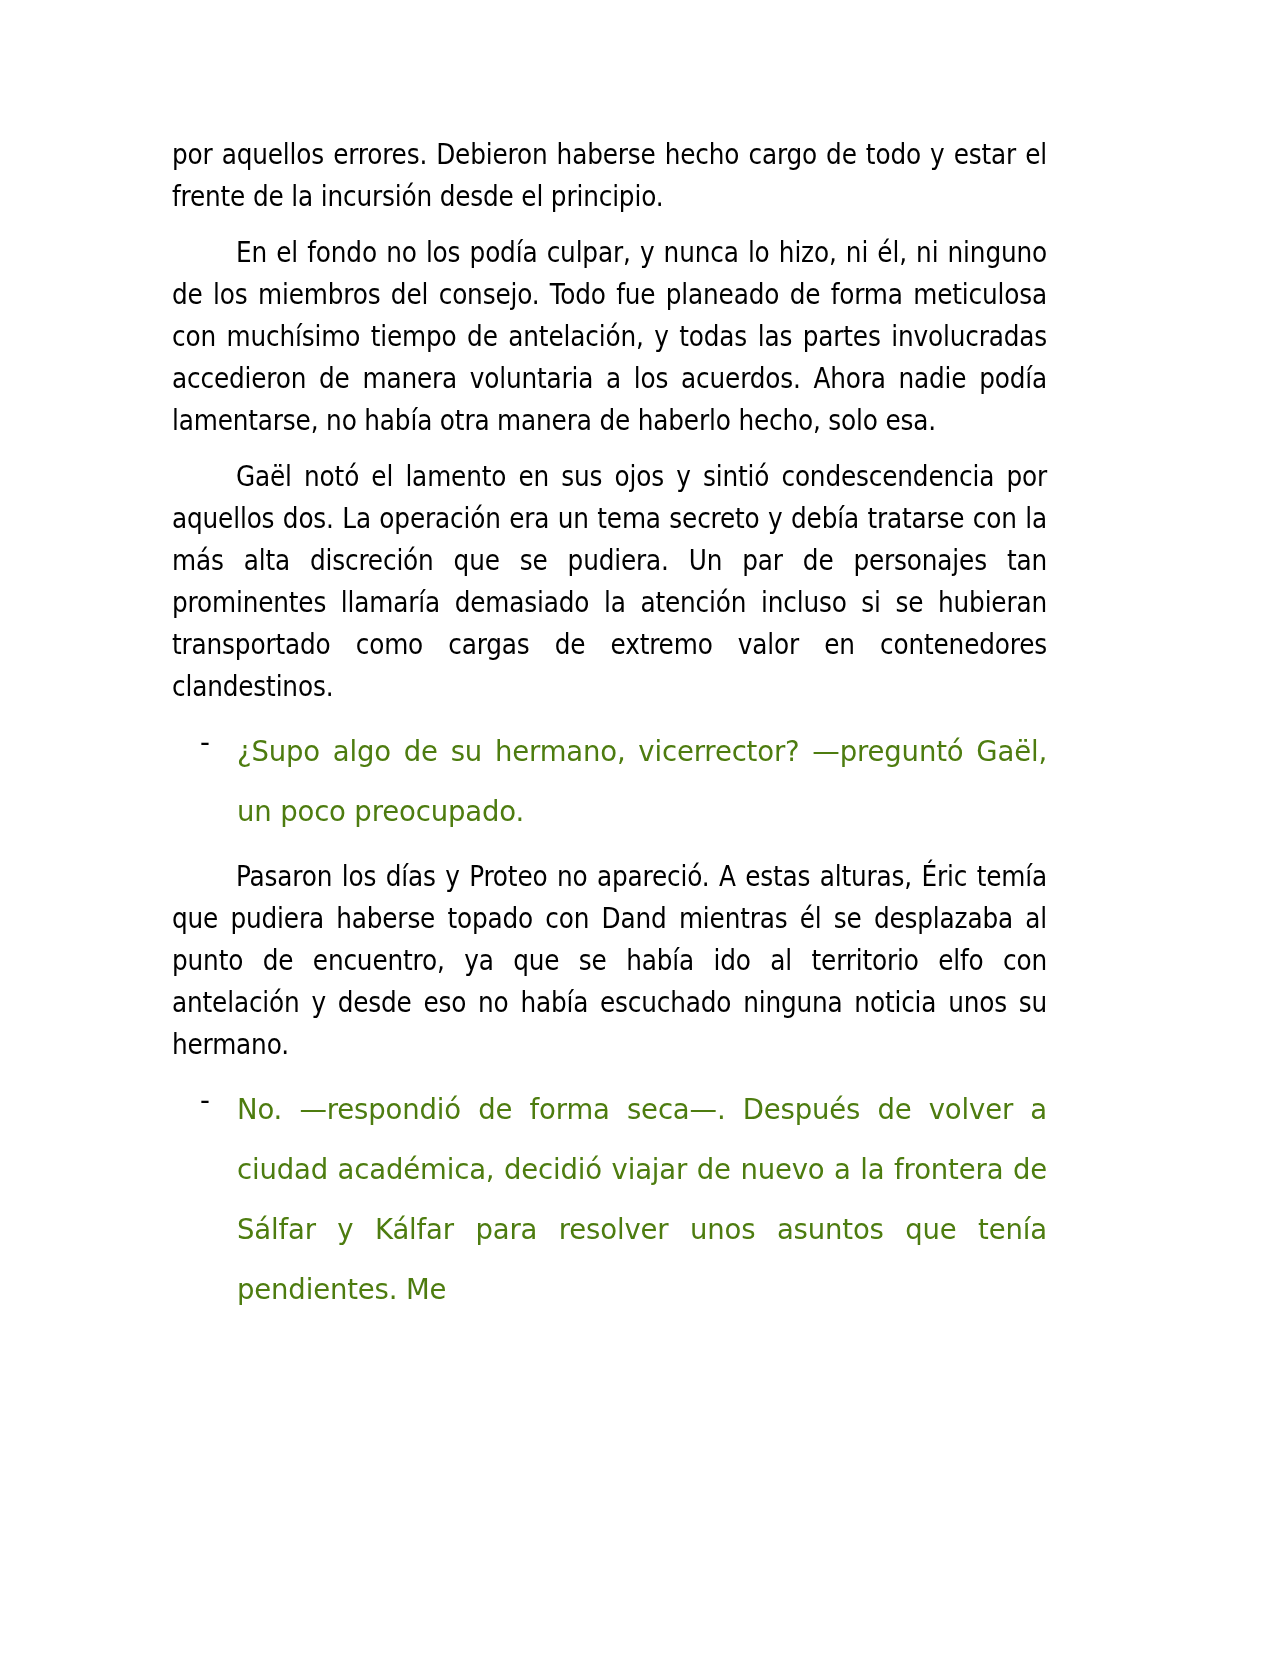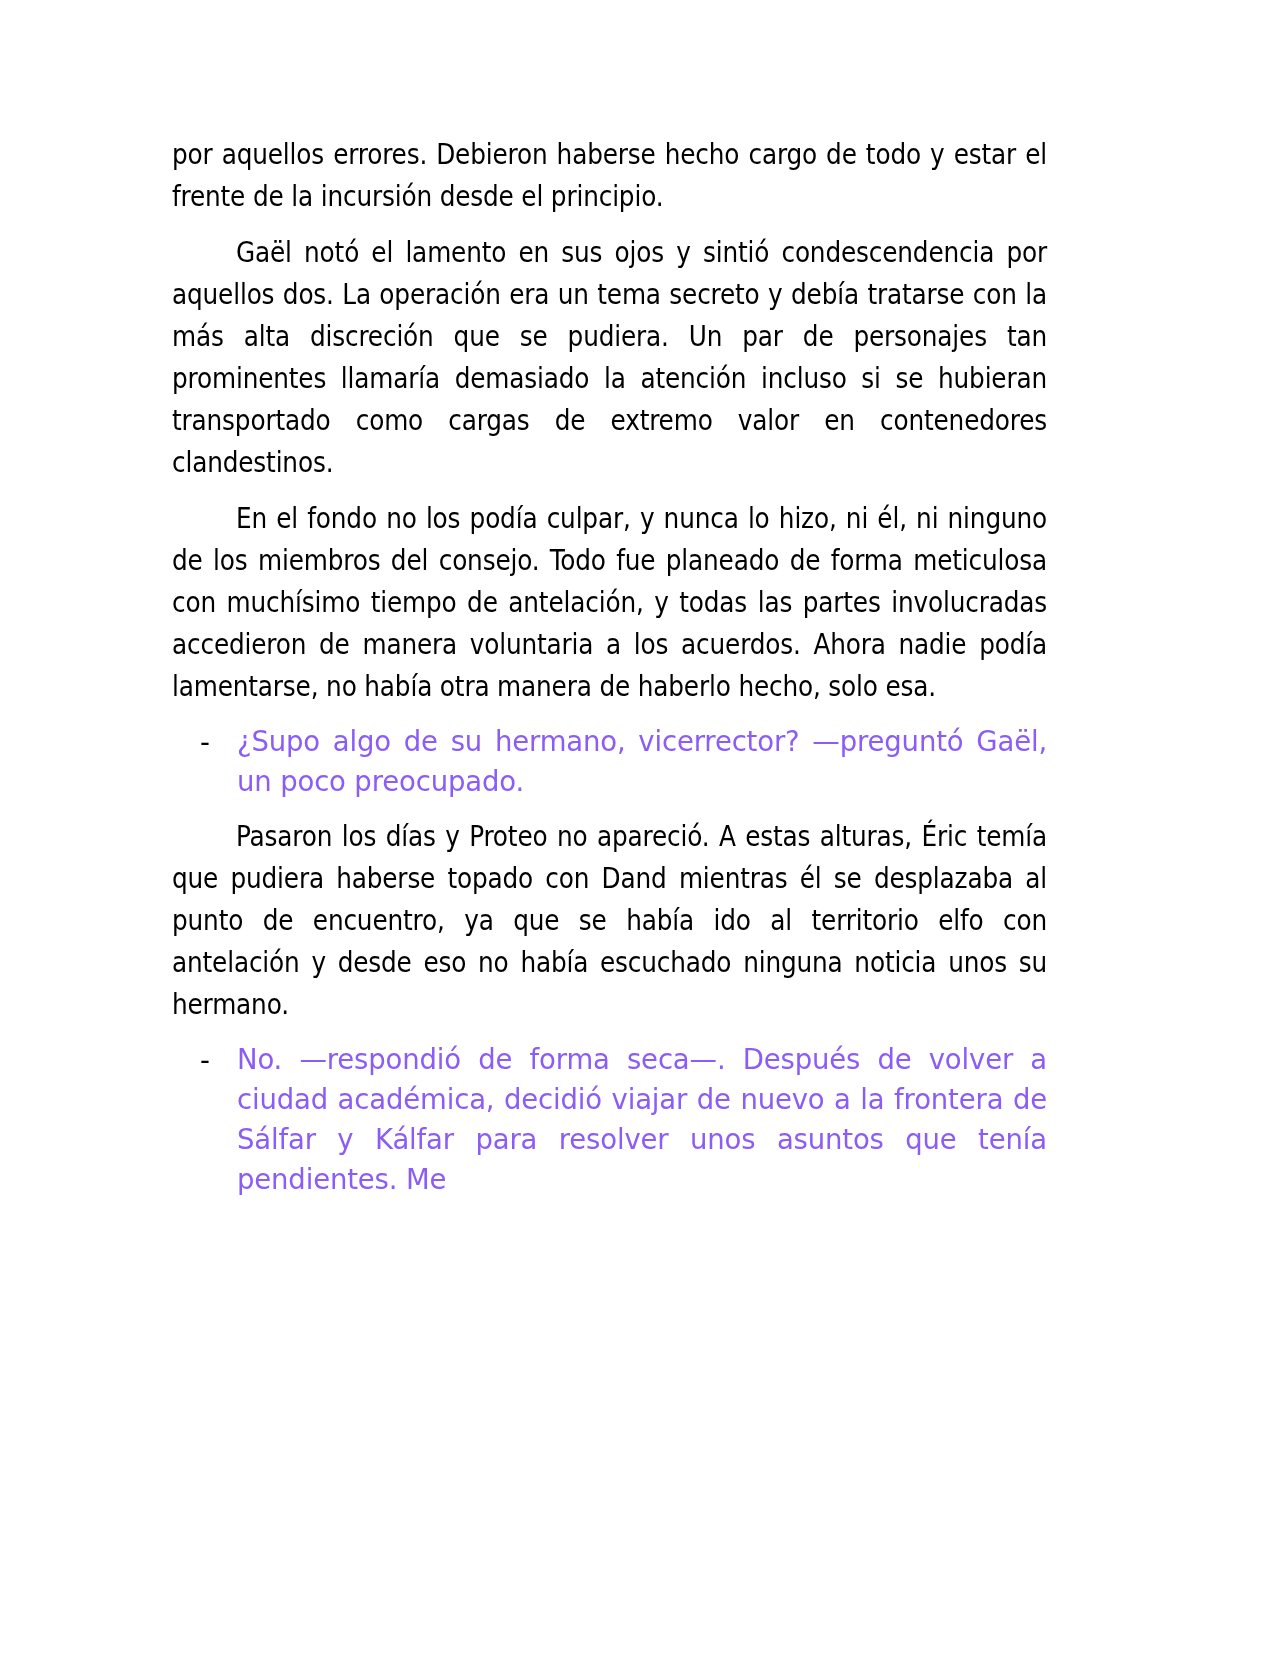--- a/index.html
+++ b/index.html
@@ -53,22 +53,22 @@
     flex: 0 0 auto;
     width: 37px;
     font-size: 27.5px;
     line-height: 42px;
     color: #000000;
     text-align: left;
   }
   .list-text {
     flex: 1 1 auto;
     font-size: 27.5px;
-    line-height: 40px;
-    color: #8b5cf6;
+    line-height: 60px;
+    color: #4d7c0f;
     text-align: justify;
     text-justify: inter-word;
     letter-spacing: -0.15px;
     hyphens: none;
   }
 
   .footer {
     position: absolute;
     left: 172px;
     right: 233px;
@@ -91,23 +91,23 @@
 </style>
 </head>
 <body>
 
 <div class="page">
 
   <div class="content">
 
     <p class="para noindent">por aquellos errores. Debieron haberse hecho cargo de todo y estar el frente de la incursión desde el principio.</p>
 
+    <p class="para indent">En el fondo no los podía culpar, y nunca lo hizo, ni él, ni ninguno de los miembros del consejo. Todo fue planeado de forma meticulosa con muchísimo tiempo de antelación, y todas las partes involucradas accedieron de manera voluntaria a los acuerdos. Ahora nadie podía lamentarse, no había otra manera de haberlo hecho, solo esa.</p>
+
     <p class="para indent">Gaël notó el lamento en sus ojos y sintió condescendencia por aquellos dos. La operación era un tema secreto y debía tratarse con la más alta discreción que se pudiera. Un par de personajes tan prominentes llamaría demasiado la atención incluso si se hubieran transportado como cargas de extremo valor en contenedores clandestinos.</p>
-
-    <p class="para indent">En el fondo no los podía culpar, y nunca lo hizo, ni él, ni ninguno de los miembros del consejo. Todo fue planeado de forma meticulosa con muchísimo tiempo de antelación, y todas las partes involucradas accedieron de manera voluntaria a los acuerdos. Ahora nadie podía lamentarse, no había otra manera de haberlo hecho, solo esa.</p>
 
     <div class="list-item">
       <span class="list-marker">-</span>
       <span class="list-text">¿Supo algo de su hermano, vicerrector? —preguntó Gaël, un poco preocupado.</span>
     </div>
 
 
     <p class="para indent">Pasaron los días y Proteo no apareció. A estas alturas, Éric temía que pudiera haberse topado con Dand mientras él se desplazaba al punto de encuentro, ya que se había ido al territorio elfo con antelación y desde eso no había escuchado ninguna noticia unos su hermano.</p>
 
     <div class="list-item">

